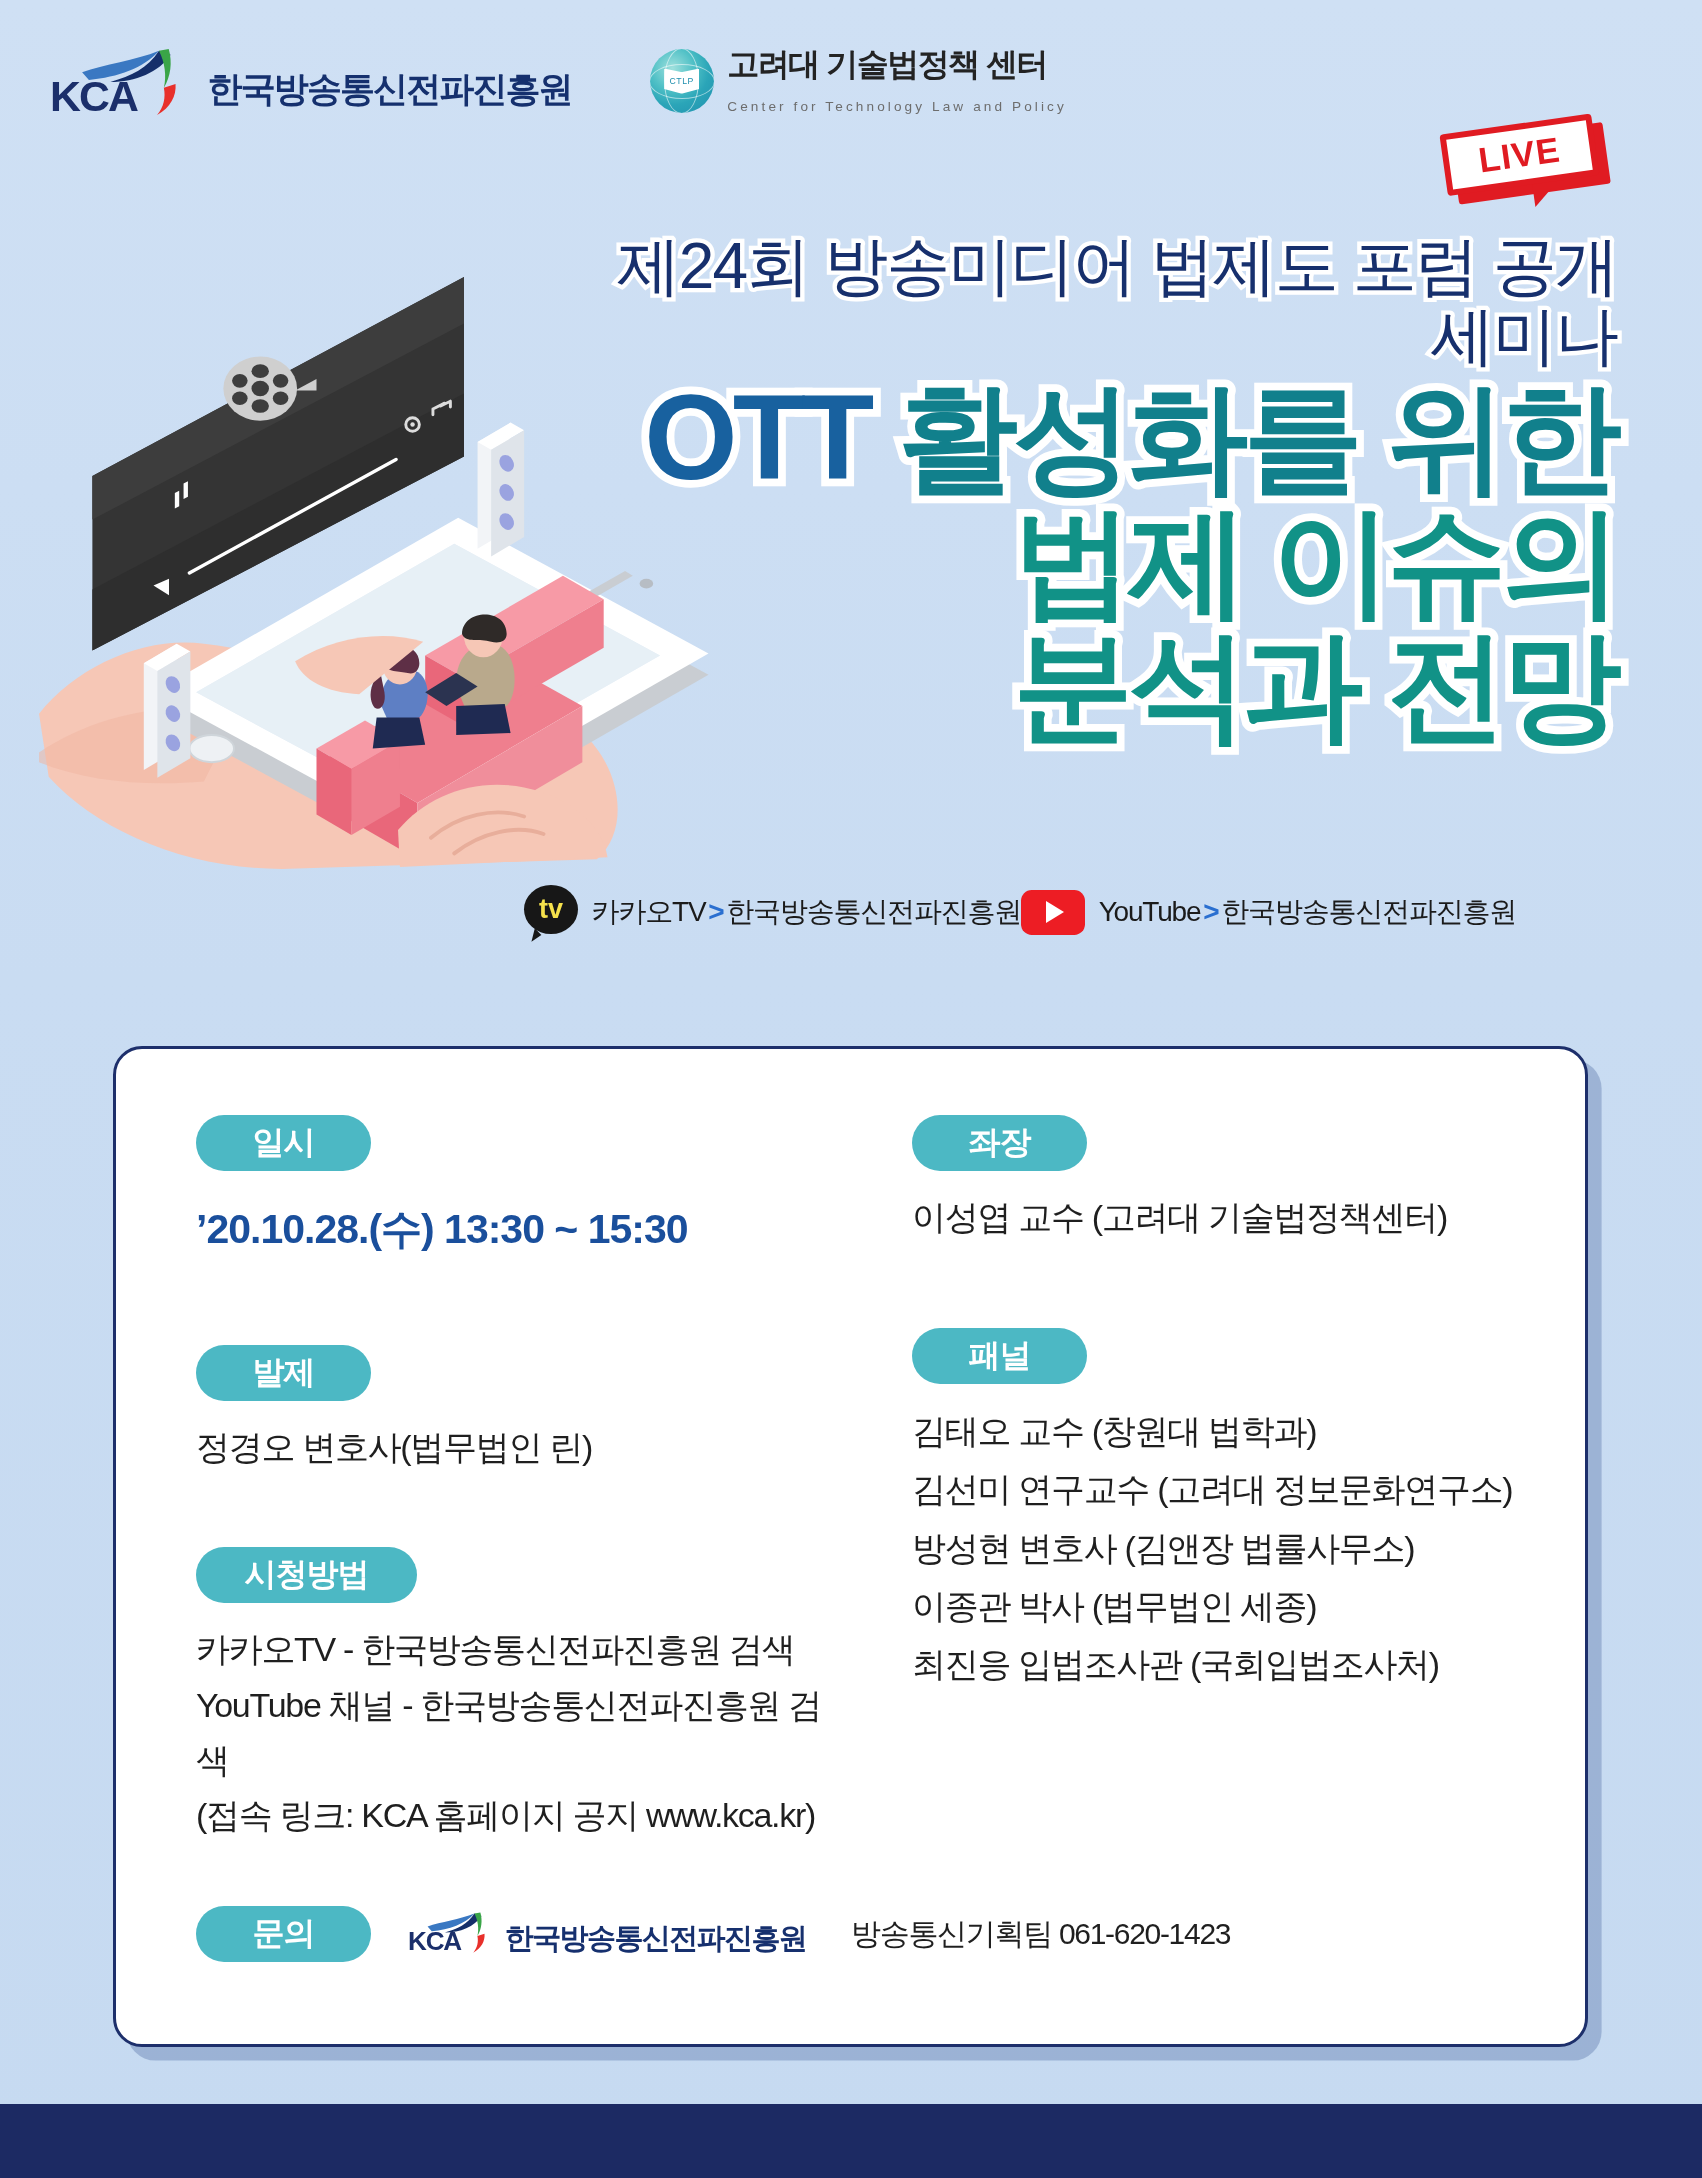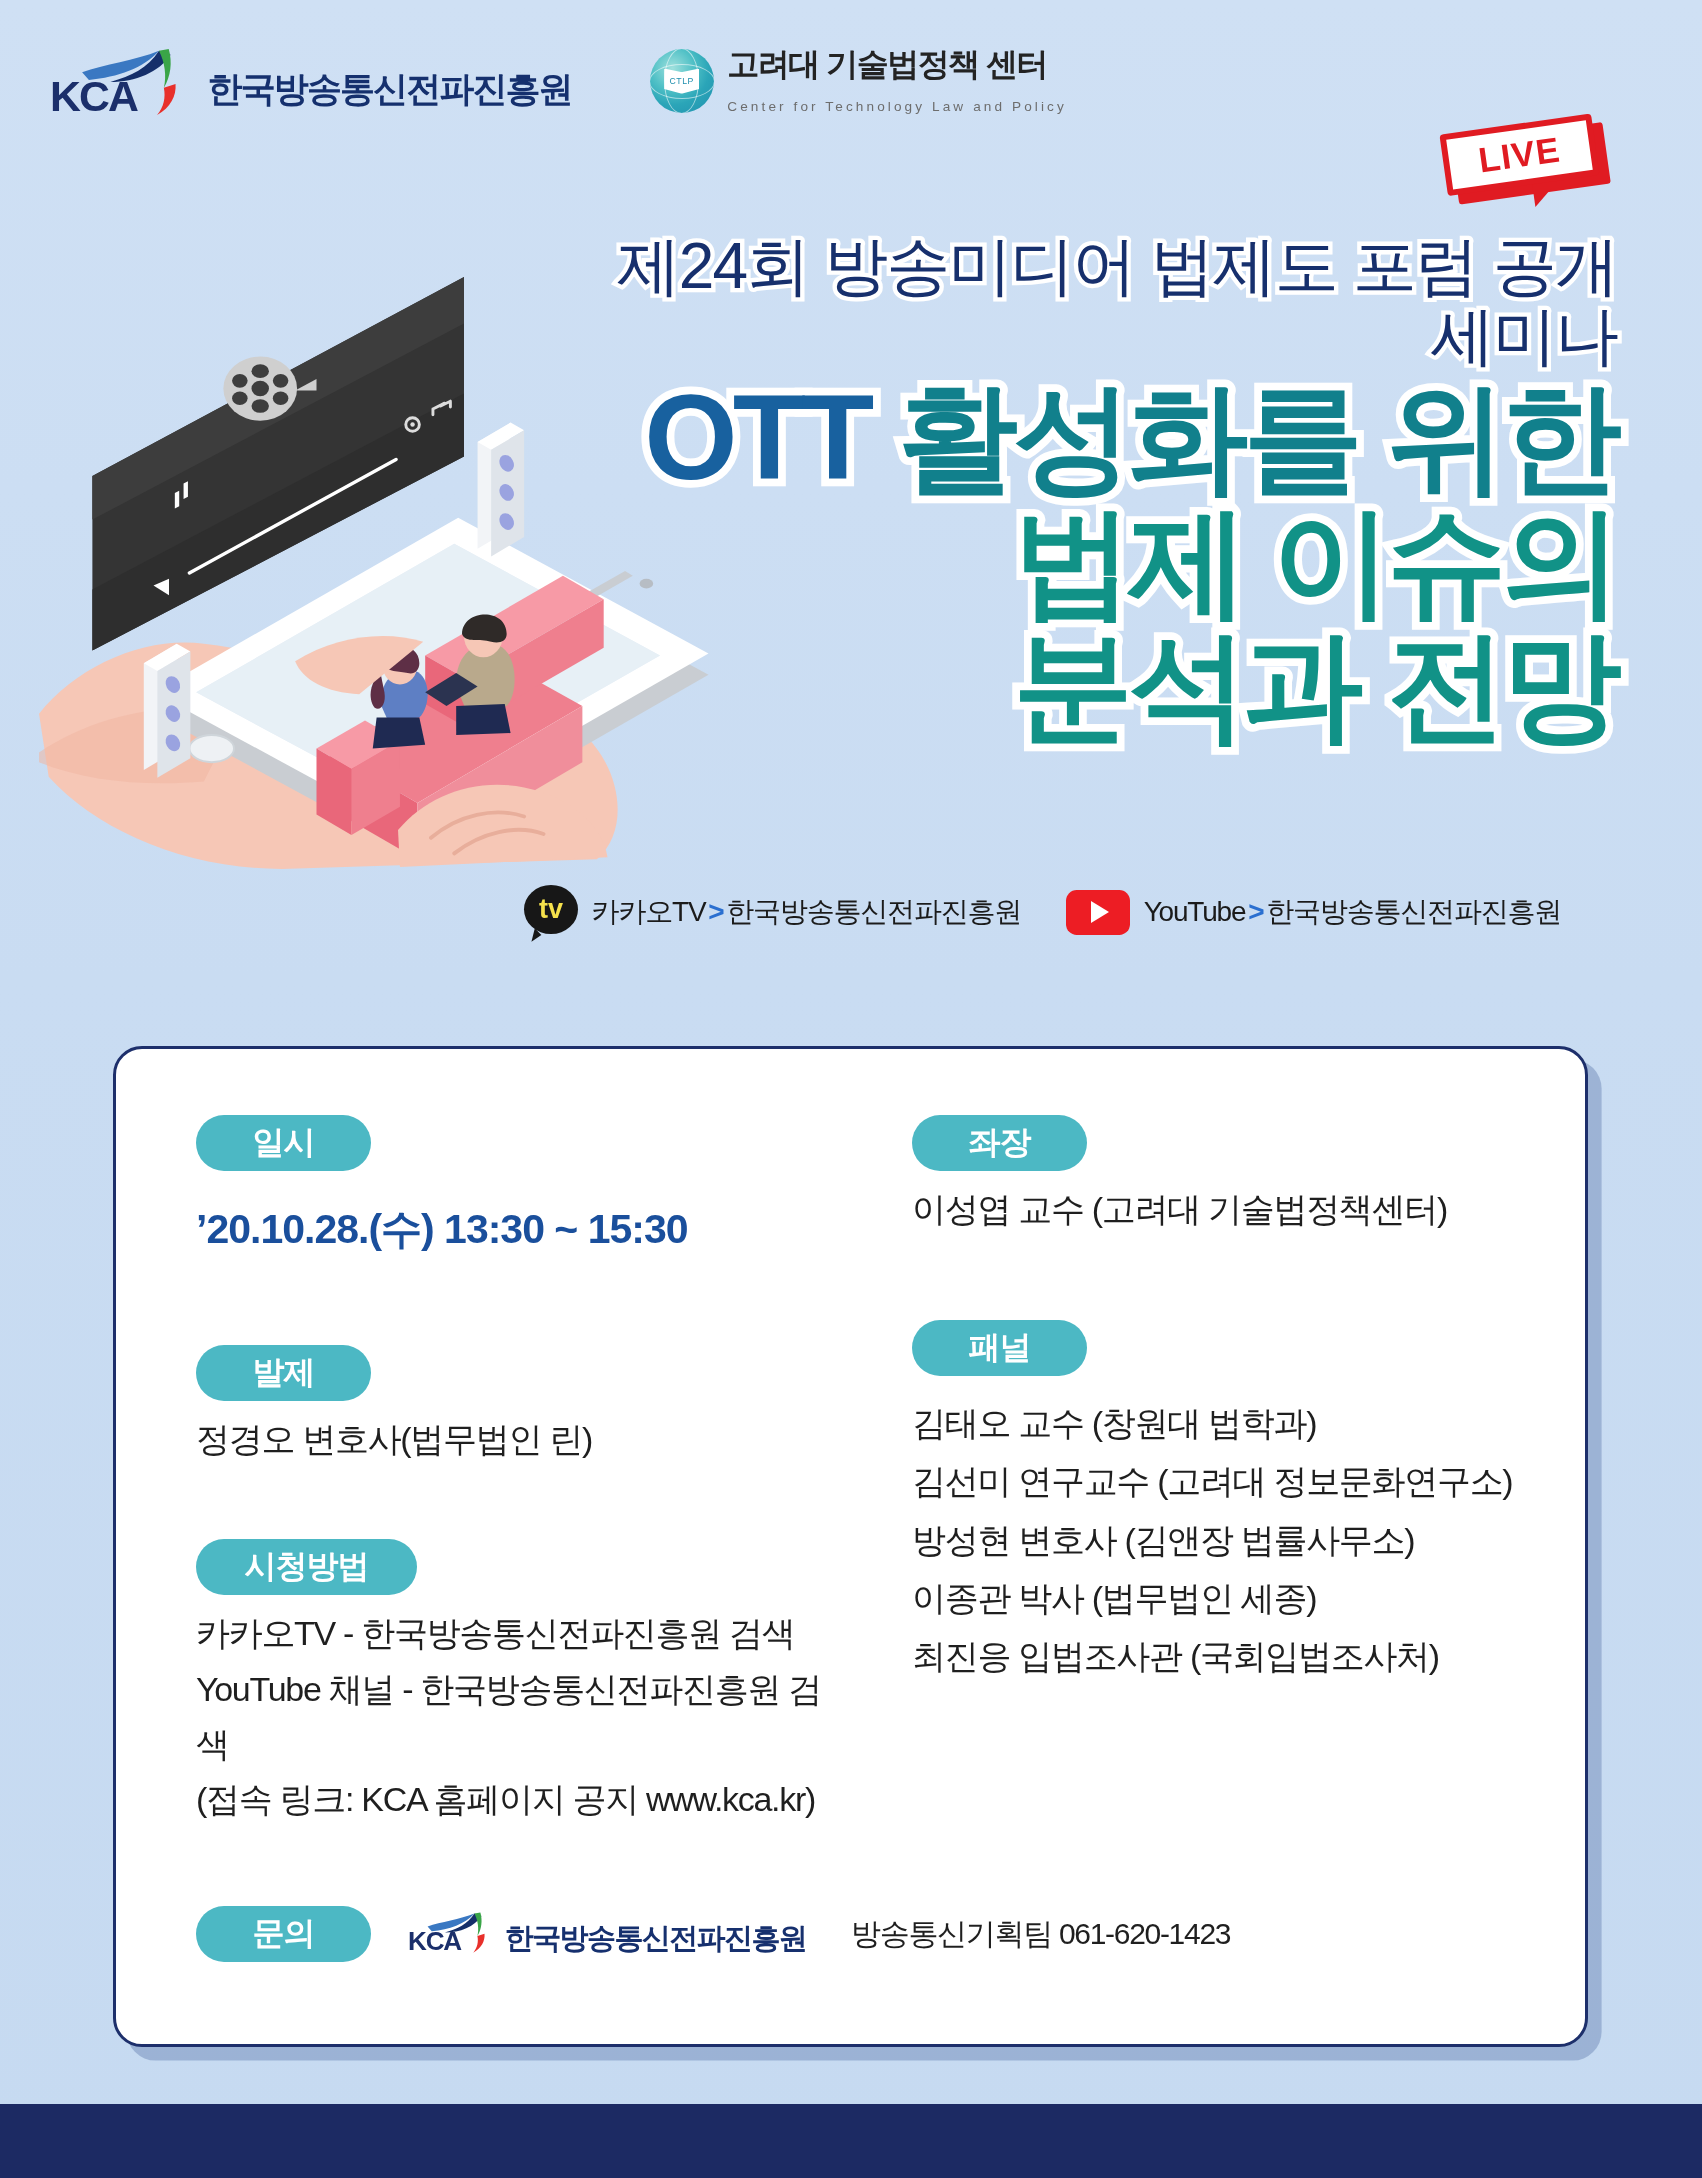--- a/index.html
+++ b/index.html
@@ -114,21 +114,21 @@
   .t1 { font-size: 120px; margin-bottom: 1.9px; }
   .t2 { font-size: 120px; margin-bottom: 1.9px; }
   .t3 { font-size: 120px; }
   .ott { color: #18619f; }
   .teal { color: #11808c; }
   .teal2 { color: #119287; }
 
   
   .channels {
     position: absolute; left: 524px; top: 885px;
-    display: flex; align-items: center; gap: 45px;
+    display: flex; align-items: center; 
   }
   .chan { display: flex; align-items: center; gap: 13.6px; }
   .kakao-mark {
     position: relative; width: 54px; height: 54px;
   }
   .kakao-bubble {
     width: 54px; height: 49px; background: #171717; border-radius: 50%;
     display: flex; align-items: center; justify-content: center;
   }
   .kakao-bubble span { color: #f5e14c; font-size: 27px; font-weight: bold; line-height: 1; }
@@ -175,21 +175,21 @@
   }
   .badge-wide { min-width: 221px; }
 
   .blk { margin-bottom: 0; }
   .val {
     font-size: 34px; color: #1f1f1f; letter-spacing: -1.3px; line-height: 1.62;
   }
   .val.navy { color: #1a4f9c; font-weight: bold; font-size: 41px; letter-spacing: -1px; }
   .mt-datetime { margin-top: 25px; }
   .mt-16 { margin-top: 17.5px; }
-  .mt-20 { margin-top: 11px; }
+  .mt-20 { margin-top: 19px; }
 
   .panel-list li { list-style: none; font-size: 34px; color: #1f1f1f;
     letter-spacing: -1.3px; line-height: 1.72; }
 
   
   .contact-row {
     position: absolute; left: 80px; bottom: 82px;
     display: flex; align-items: center; gap: 37px;
   }
   .contact-logo { display: flex; align-items: flex-end; gap: 7.8px; }

